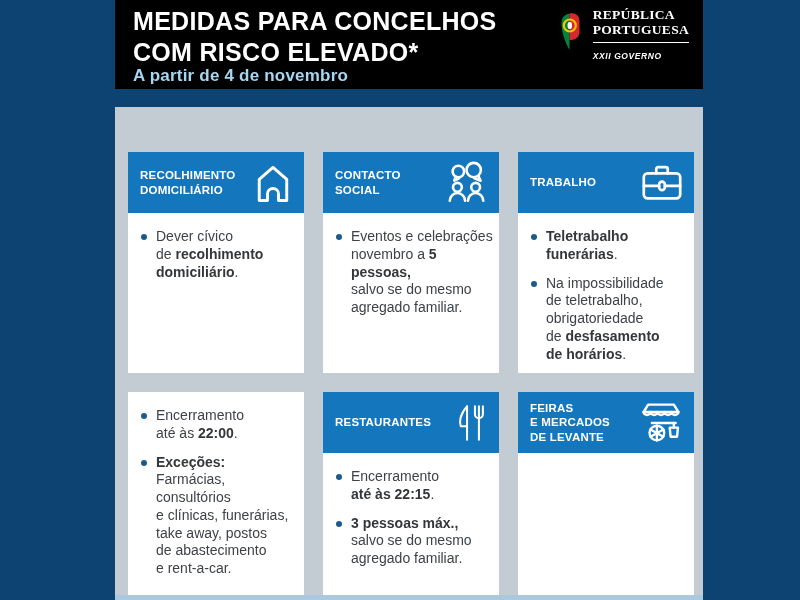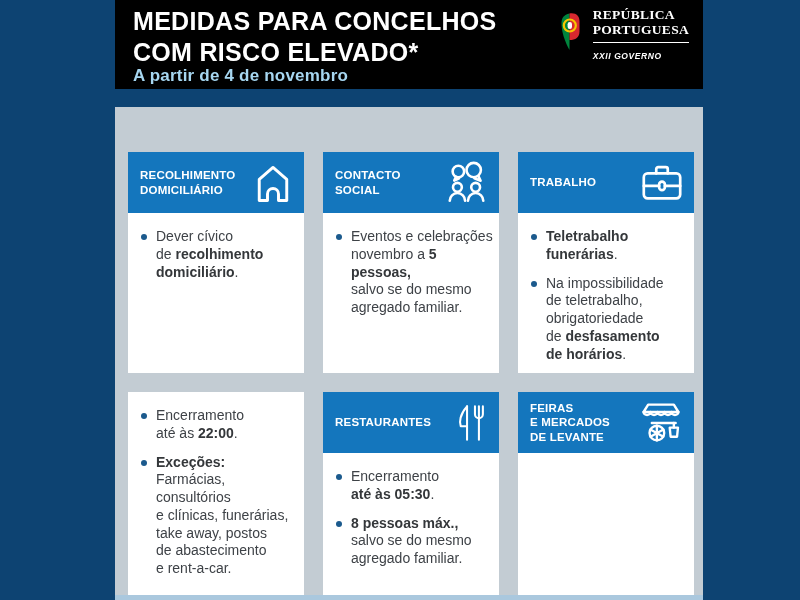--- a/index.html
+++ b/index.html
@@ -192,22 +192,22 @@
                 <path d="M19 3 V45"></path>
                 <path d="M29 3 V13 a5 5 0 0 0 10 0 V3"></path>
                 <path d="M34 3 V45"></path>
               </g>
             </svg>
           </span>
         </div>
         <div class="card-body">
           <ul class="bullets">
             <li><span>Encerramento
-</span><span class="b">até às 05:30</span><span>.</span></li>
-            <li><span class="b">8 pessoas máx.,</span><span>
+</span><span class="b">até às 22:15</span><span>.</span></li>
+            <li><span class="b">3 pessoas máx.,</span><span>
 salvo se do mesmo
 agregado familiar.</span></li>
           </ul>
         </div>
       </section>
 
       <section class="card row2">
         <div class="card-head">
           <h2 class="card-title">FEIRAS
 E MERCADOS

